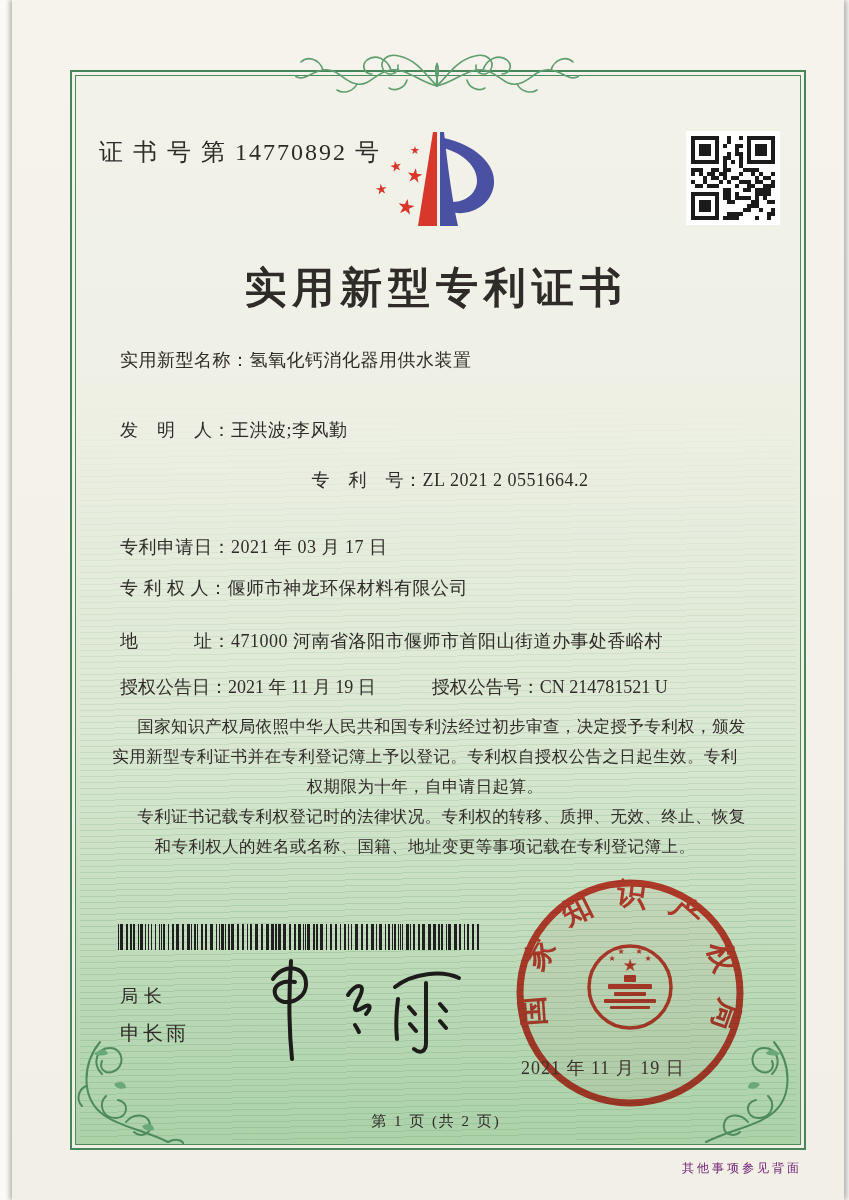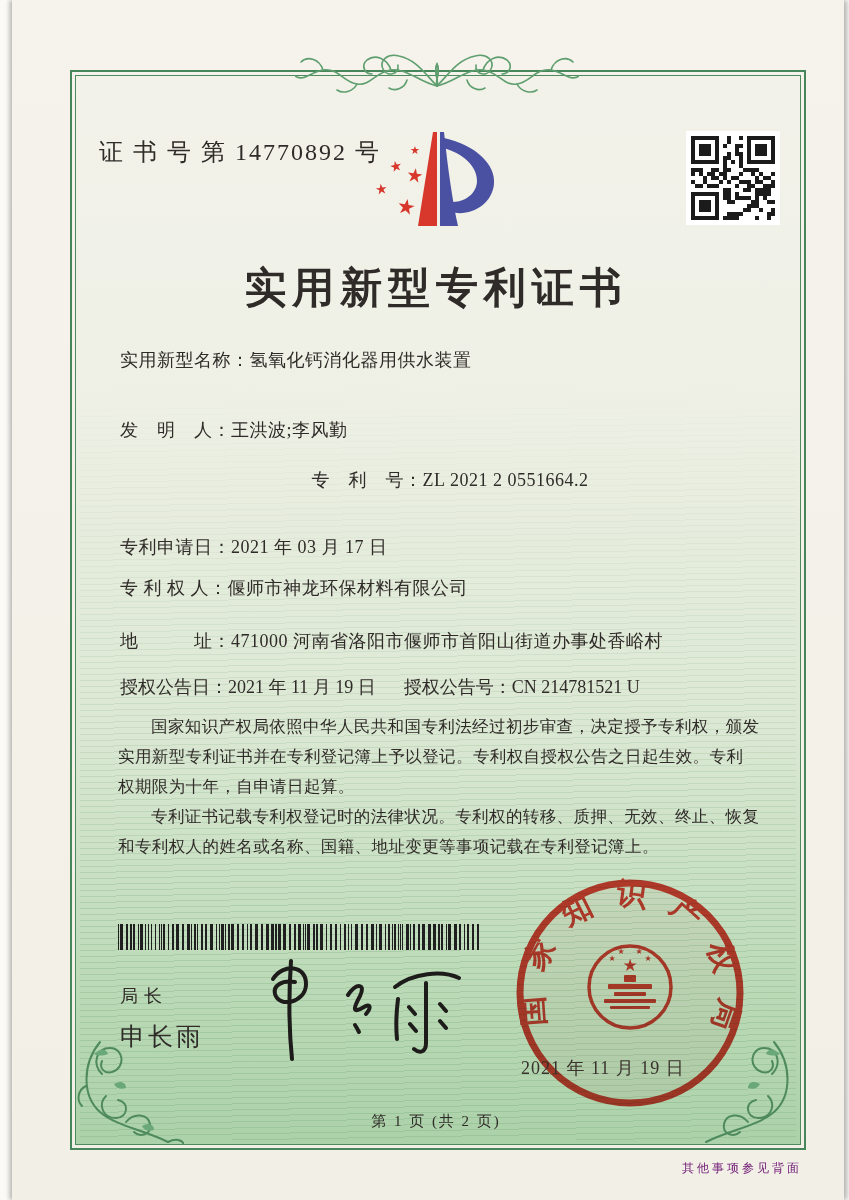--- a/index.html
+++ b/index.html
@@ -38,25 +38,25 @@
     mask-image:linear-gradient(180deg,transparent 0%,transparent 28%,rgba(0,0,0,.55) 55%,#000 80%);
   }
   .cert-no{left:99px;top:136px;font-size:24px;letter-spacing:2px;}
   .title{
     left:70px;top:260px;width:732px;text-align:center;
     font-size:42px;font-weight:bold;letter-spacing:0.14em;
   }
   .field{left:120px;width:660px;font-size:18px;letter-spacing:0.5px;white-space:nowrap;}
   .f0{top:348px;} .f1{top:418px;} .f2{top:468px;text-align:center;} .f3{top:522px;margin-top:13px;}
   .f4{top:576px;} .f5{top:629px;}
-  .grant-row{left:120px;top:675px;width:660px;font-size:18px;display:flex;gap:28px;white-space:nowrap;}
-  .paras{left:118px;top:712px;width:642px;}
+  .grant-row{left:120px;top:675px;width:660px;font-size:18px;display:flex;gap:56px;white-space:nowrap;}
+  .paras{left:104px;top:712px;width:642px;text-align:center;}
   .paras p{margin:0;text-indent:2em;font-size:16.5px;line-height:30px;letter-spacing:0.4px;}
   .sig-title{left:120px;top:984px;font-size:18px;letter-spacing:6px;}
-  .sig-name{left:120px;top:1020px;font-size:25px;letter-spacing:3px;}
+  .sig-name{left:120px;top:1020px;font-size:20px;letter-spacing:3px;}
   .seal-date{left:521px;top:1056px;font-size:18px;letter-spacing:1px;color:#3a322d;z-index:6;}
   .page-info{left:70px;top:1112px;width:732px;text-align:center;font-size:15px;letter-spacing:2px;}
   .back-note{left:70px;top:1160px;width:732px;text-align:right;font-size:12px;letter-spacing:3px;color:#701a75;}
   svg{display:block;}
   .seal-svg{mix-blend-mode:multiply;z-index:5;}
   .sig-svg{z-index:4;}
 </style>
 </head>
 <body>
 

